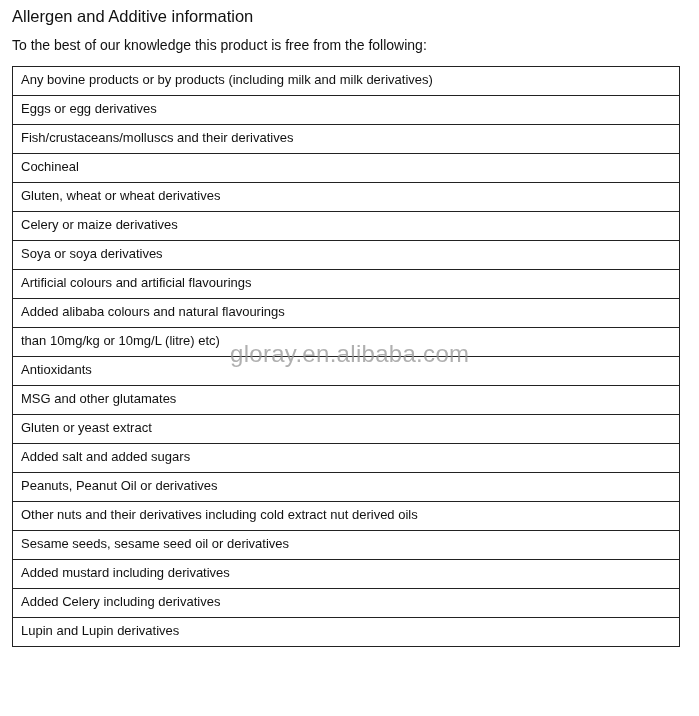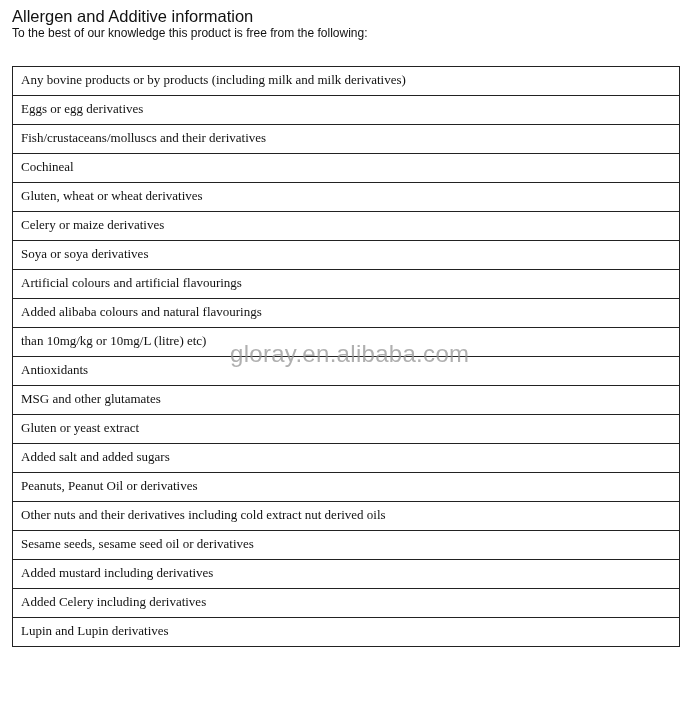--- a/index.html
+++ b/index.html
@@ -1,23 +1,23 @@
 <!DOCTYPE html>
 <html><head>
 <meta charset="utf-8">
 <style>
   html, body { margin: 0; padding: 0; background: #ffffff; }
   body { width: 699px; height: 716px; position: relative; overflow: hidden;
          font-family: "Liberation Sans", "DejaVu Sans", sans-serif; color: #111; }
   .title { position: absolute; left: 12px; top: 7px; font-size: 16.5px; font-weight: normal; }
-  .intro { position: absolute; left: 12px; top: 26px; font-size: 12px; }
+  .intro { position: absolute; left: 12px; top: 37px; font-size: 14px; }
   .table { position: absolute; left: 12px; top: 66px; width: 666px;
            border: 1px solid #222; border-bottom: none; }
   .row { border-bottom: 1px solid #222; font-size: 13px; }
-  .row .line { height: 28px; line-height: 26px; padding-left: 8px; white-space: nowrap; font-family: Liberation Serif, serif; }
+  .row .line { height: 28px; line-height: 26px; padding-left: 8px; white-space: nowrap; }
   .watermark { position: absolute; left: 230px; top: 340px; font-size: 24px;
                color: rgba(150,150,150,0.75); letter-spacing: 0.3px; pointer-events: none; text-align: right; }
 </style>
 </head>
 <body>
 
 <div class="title">Allergen and Additive information</div>
 <div class="intro">To the best of our knowledge this product is free from the following:</div>
 
 <div class="table" id="allergen-table">

